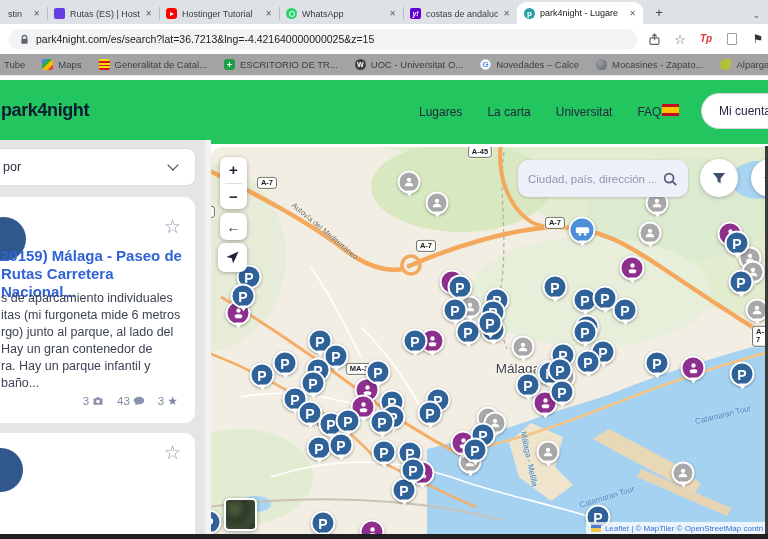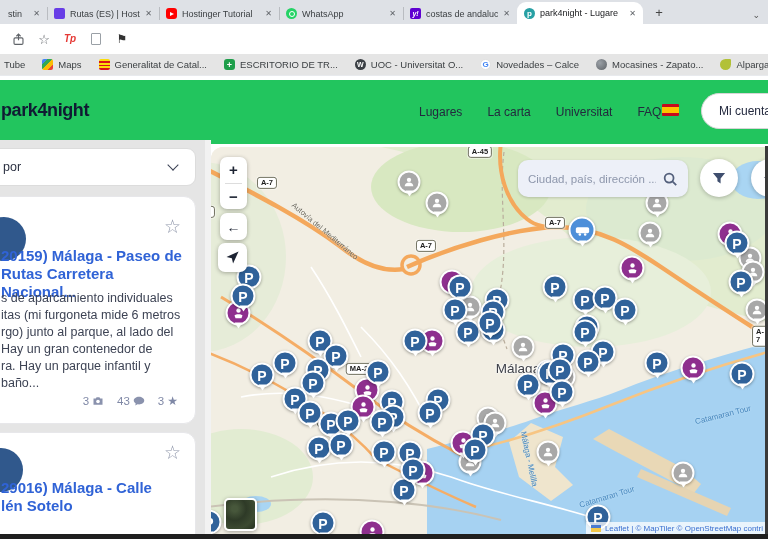--- a/index.html
+++ b/index.html
@@ -28,21 +28,21 @@
 .fav-plus{background:#1e9e4a;border-radius:3px;color:#fff;font-size:9px;font-weight:700}
 .fav-wp{background:#3a3f44;border-radius:50%;color:#fff;font-size:7px;font-weight:700}
 .fav-google{background:#fff;border:1px solid #e0e0e0;border-radius:50%;color:#4285f4;font-size:8px;font-weight:700}
 .fav-globe{background:radial-gradient(circle at 35% 35%,#9aa0a6,#5f6368);border-radius:50%}
 .fav-leaf{background:#b2c137;border-radius:50% 10% 50% 50%}
 #toolbar{position:absolute;top:24px;left:0;right:0;height:30px;background:#fff;display:flex;align-items:center;padding:0 9px;gap:8px}
 .urlbar{width:628px;height:21px;background:#f1f3f4;border-radius:11px;display:flex;align-items:center;padding:0 11px;gap:7px;font-size:10.5px;color:#202124;flex:none}
 .tbicon{color:#5f6368;font-size:13px;line-height:1;flex:none;display:flex;align-items:center;justify-content:center;width:18px}
 .tp-badge{color:#e53935;font-weight:800;font-size:10px;font-style:italic}
 .doc-ic{width:10px;height:12px;border:1.3px solid #9aa0a6;border-radius:1px;background:#fff}
-#bookmarksbar{position:absolute;top:54px;left:0;right:0;height:22px;background:#e5e5e5;border-bottom:1px solid #e8eaed;display:flex;align-items:center;gap:17px;padding:0 4px;font-size:9.5px;color:#3c4043;white-space:nowrap;overflow:hidden}
+#bookmarksbar{position:absolute;top:54px;left:0;right:0;height:22px;background:#a3a3a3;border-bottom:1px solid #e8eaed;display:flex;align-items:center;gap:17px;padding:0 4px;font-size:9.5px;color:#3c4043;white-space:nowrap;overflow:hidden}
 .bm{display:flex;align-items:center;gap:5px;flex:none}
 
 
 #siteheader{position:absolute;top:80px;left:0;right:0;height:64px;background:#22c55e}
 #logo{position:absolute;left:1px;top:20px;font-size:18px;font-weight:800;letter-spacing:-.4px;color:#101b33}
 #sitenav{position:absolute;left:419px;top:25px;display:flex;gap:25px;font-size:12px;color:#23293e}
 .flag-es{position:absolute;left:662px;top:24px;width:17px;height:12px;background:linear-gradient(180deg,#c60b1e 0 3px,#ffc400 3px 9px,#c60b1e 9px 12px);border-radius:1px}
 #account-pill{position:absolute;left:701px;top:13px;width:92px;height:36px;border:1px solid #d6d6d6;border-radius:18px;display:flex;align-items:center;padding-left:17px;font-size:12px;color:#23293e;background:#fff}
 
 
@@ -132,20 +132,27 @@
   <div class="tab active" style="width:126px">
     <span class="fav fav-p4n">p</span>
     <span class="tlabel">park4night - Lugare</span>
     <span class="tclose">✕</span>
   </div>
   <div class="newtab">+</div>
   <div class="tabchev">⌄</div>
 </div>
 
 <div id="toolbar">
+  <div class="urlbar">
+    <svg width="9" height="11" viewBox="0 0 12 14">
+        <path d="M3 6V4.5C3 2.8 4.3 1.5 6 1.5S9 2.8 9 4.5V6" stroke="#5f6368" stroke-width="1.6" fill="none"></path>
+        <rect x="1.8" y="6" width="8.4" height="6.5" rx="1.2" fill="#5f6368"></rect>
+      </svg>
+    <span>park4night.com/es/search?lat=36.7213&amp;lng=-4.421640000000025&amp;z=15</span>
+  </div>
   <span class="tbicon">
     <svg width="13" height="13" viewBox="0 0 16 16">
         <rect x="2.5" y="6" width="11" height="8" rx="1.4" stroke="#5f6368" stroke-width="1.4" fill="none"></rect>
         <path d="M8 9V1.8M5.4 4 8 1.4 10.6 4" stroke="#5f6368" stroke-width="1.4" fill="none"></path>
       </svg>
   </span>
   <span class="tbicon">☆</span>
   <span class="tbicon tp-badge">Tp</span>
   <span class="tbicon">
       <span class="doc-ic"></span>
@@ -238,24 +245,20 @@
       <span class="grp">
         <span>3</span>
         <span class="star-glyph">★</span>
       </span>
     </div>
   </div>
 
   <div class="card" id="card2">
     <span class="typeicon"></span>
     <span class="fav-star">☆</span>
-    <div class="title">
-      <div>29016) Málaga - Calle</div>
-      <div>lén Sotelo</div>
-    </div>
   </div>
 </div>
 <div id="scrollgap"></div>
 
 <div id="mapwrap">
   <svg id="mapsvg" width="557" height="392" viewBox="0 0 557 392">
     <rect x="0" y="0" width="557" height="392" fill="#f2eee3"></rect>
     <path d="M170,0 L557,0 L557,175 C500,160 455,150 415,128 C370,104 330,60 290,40 C250,22 210,8 170,0 Z" fill="#e2eccf"></path>
     <ellipse cx="250" cy="40" rx="90" ry="45" fill="#d8e8c1"></ellipse>
     <ellipse cx="470" cy="62" rx="95" ry="52" fill="#dcead0"></ellipse>

